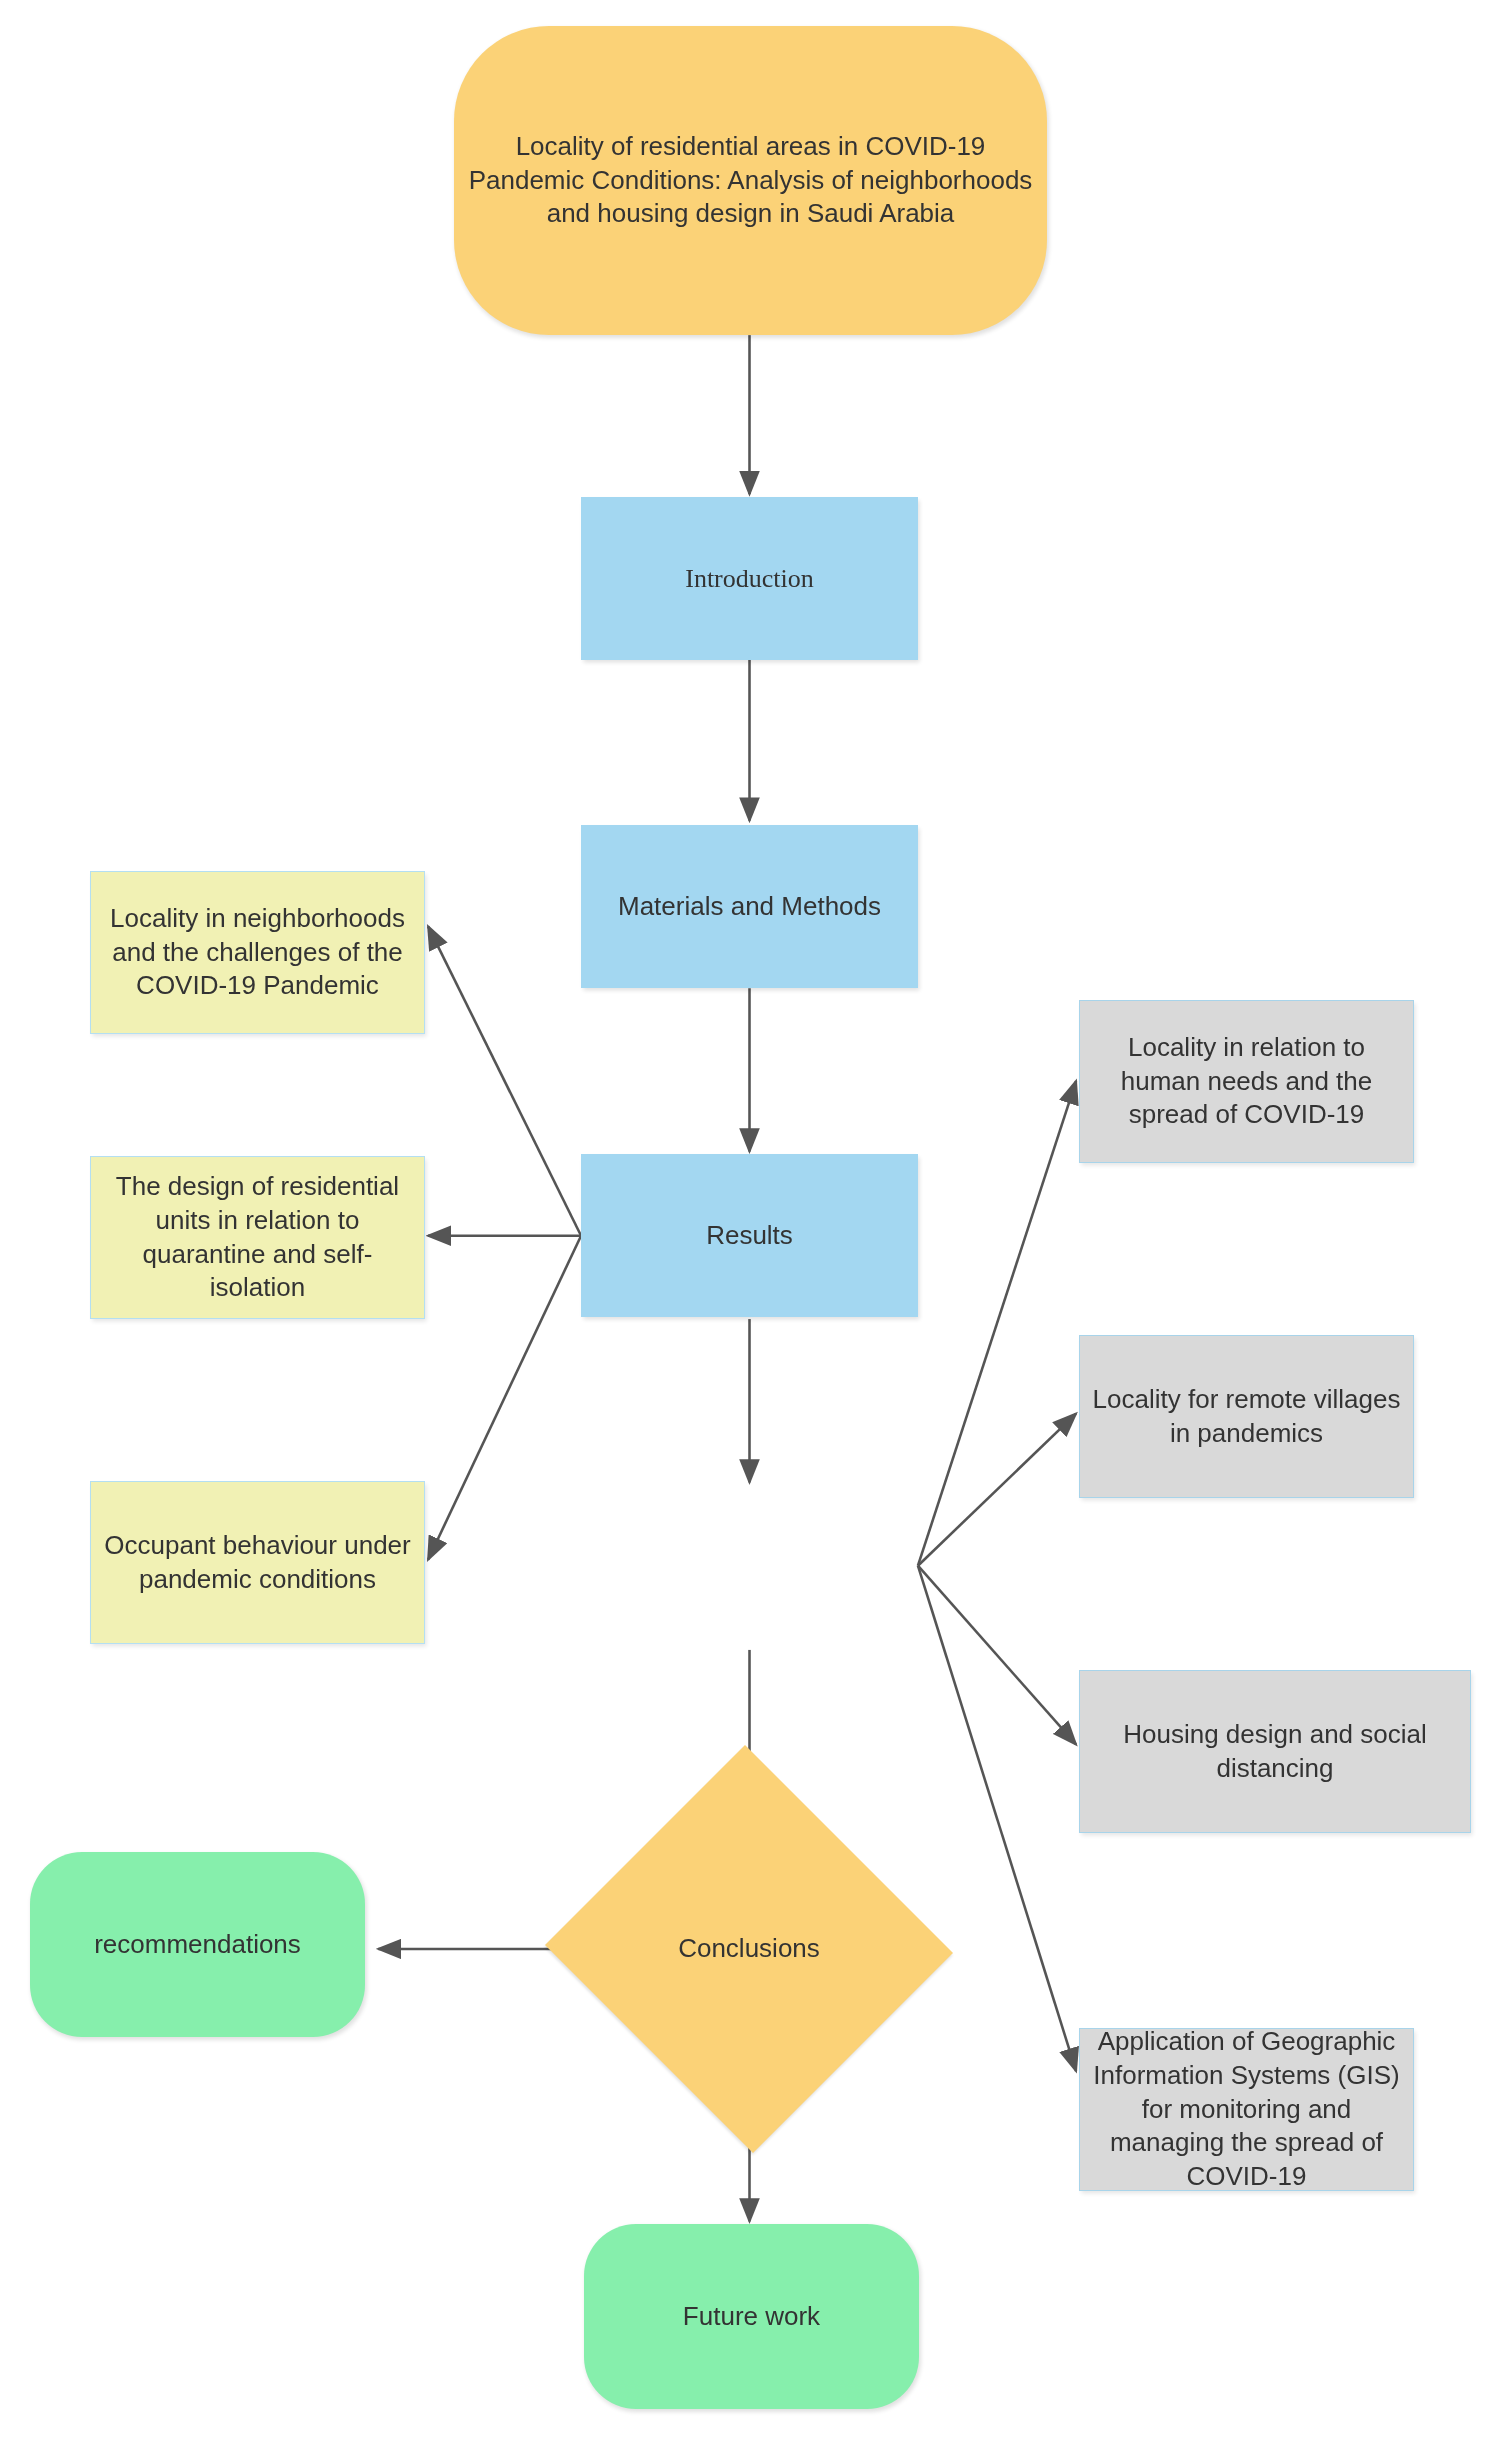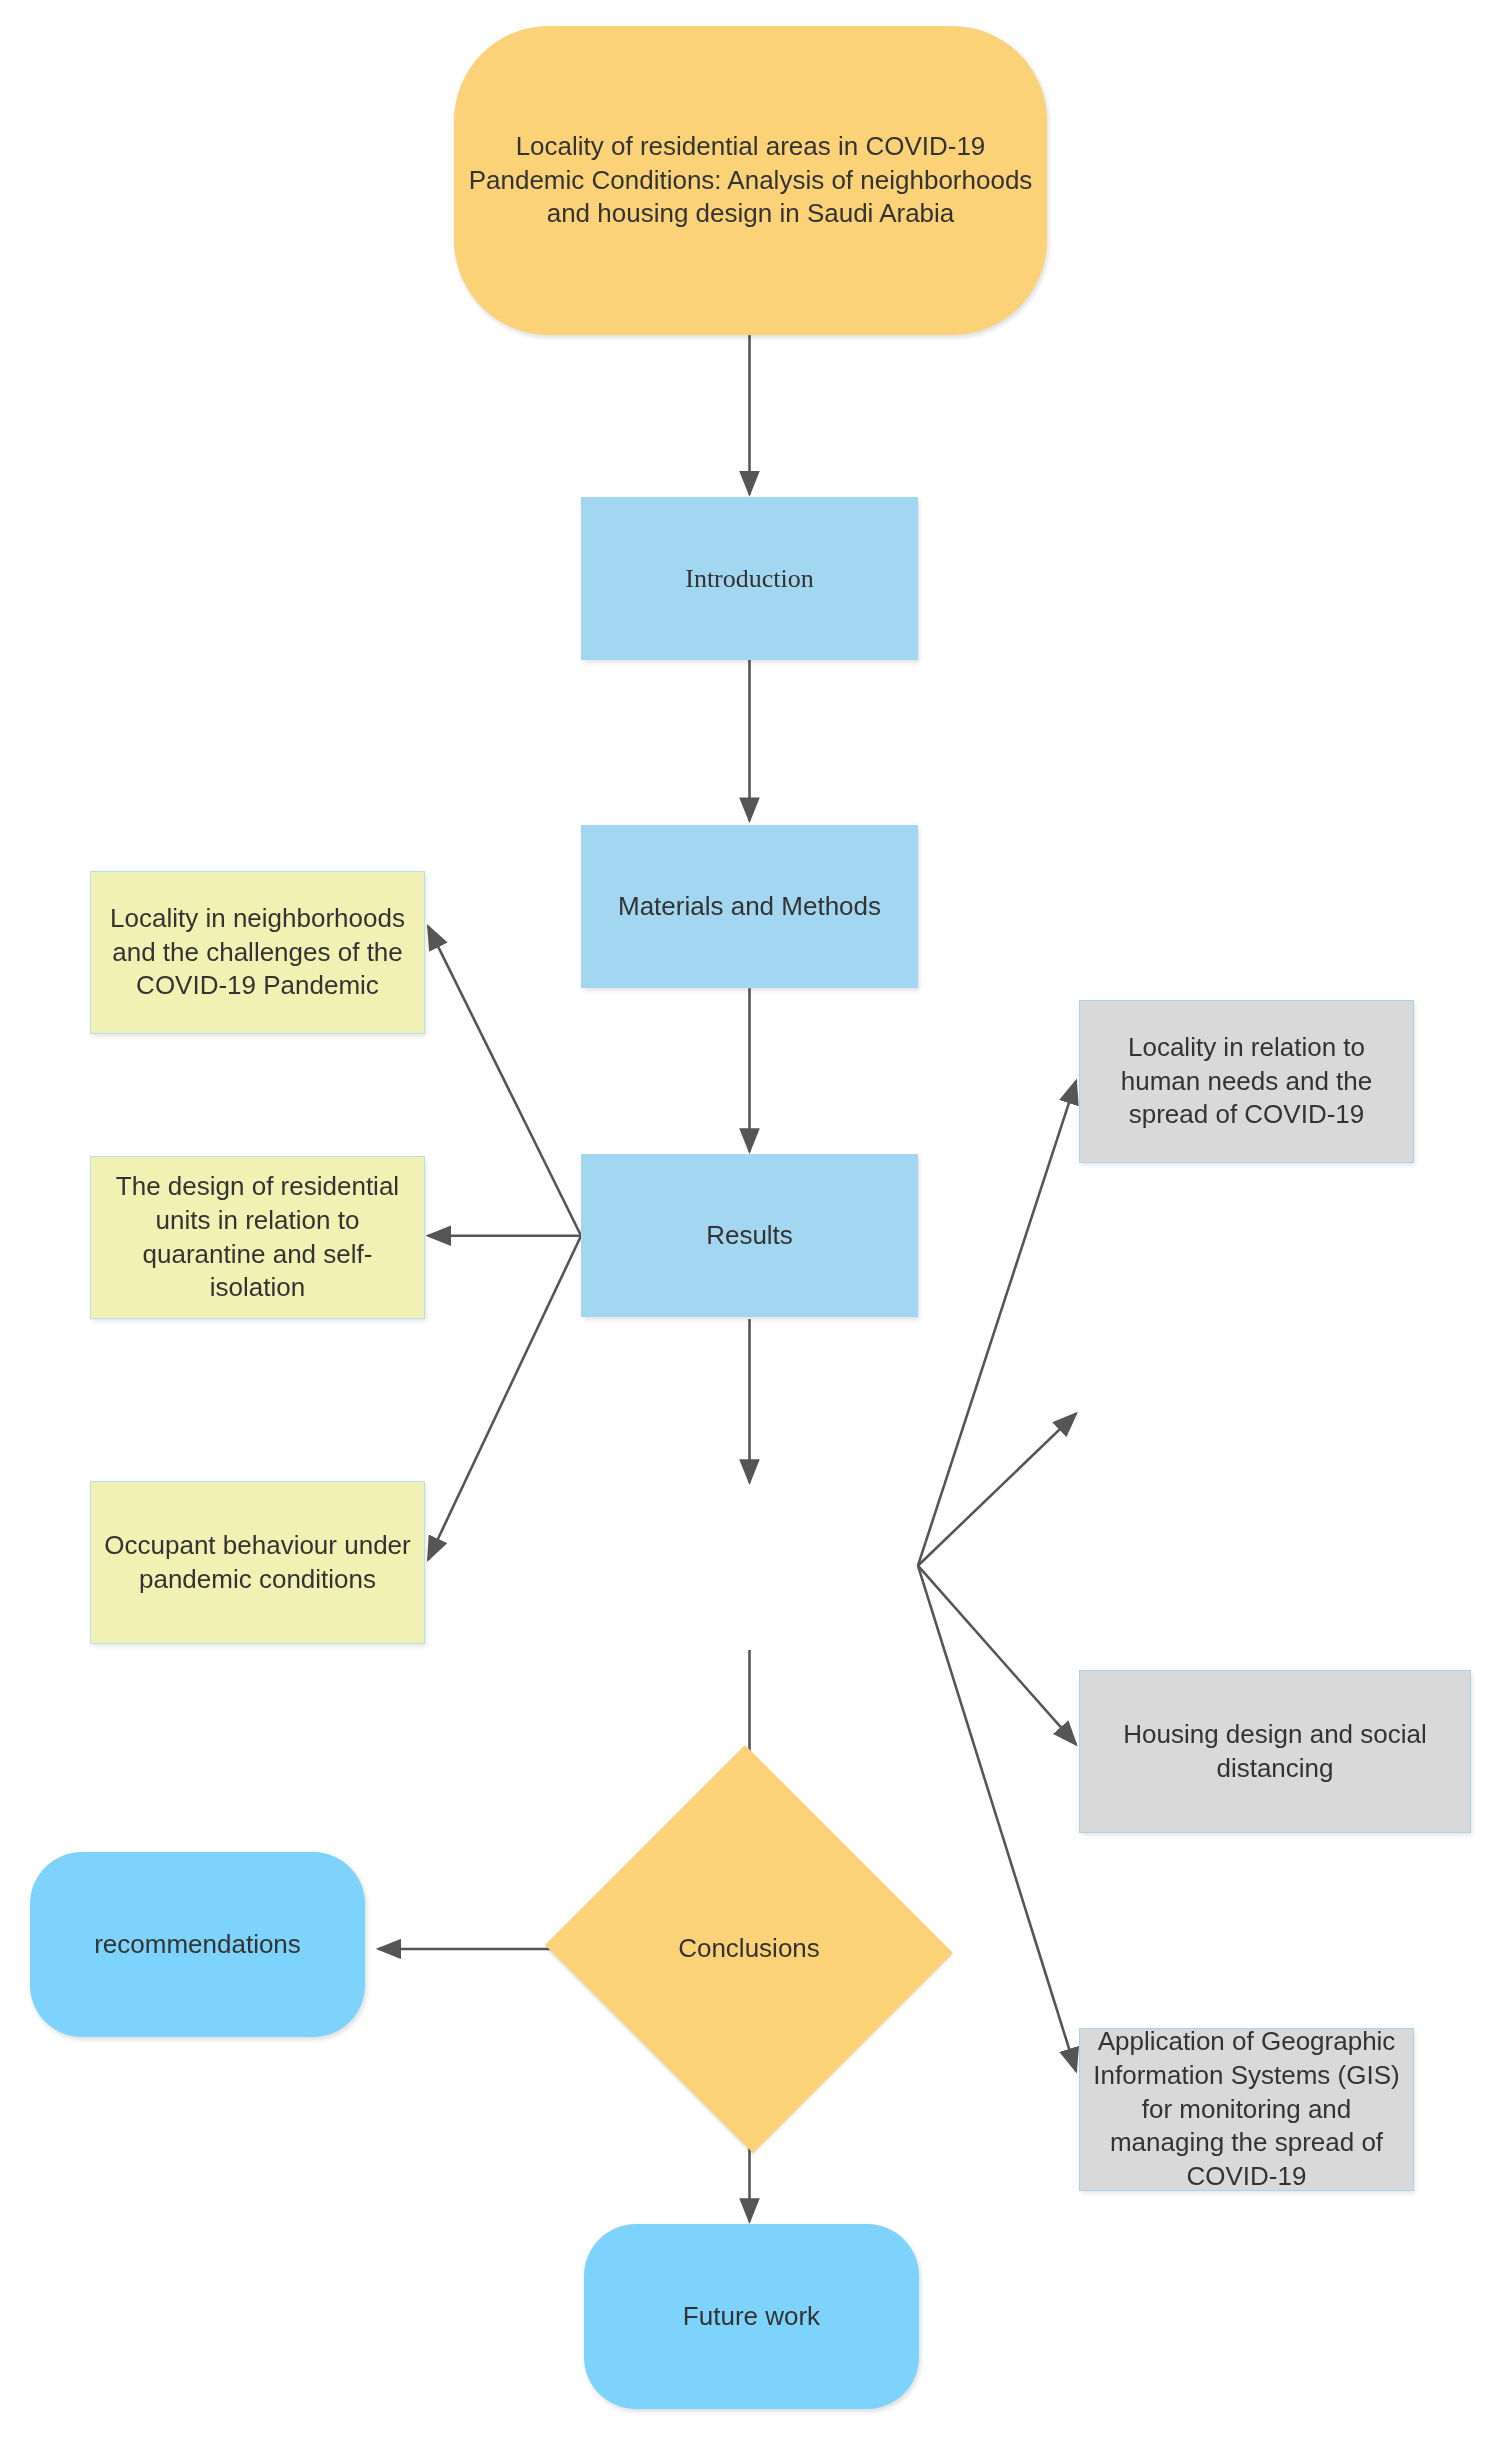--- a/index.html
+++ b/index.html
@@ -46,21 +46,21 @@
     font-size: 26px;
     box-shadow: 1.7px 2.6px 4.3px rgba(0,0,0,0.12);
   }
   .n-process {
     background: #a3d7f1;
     border: 0.9px solid #a3d7f1;
     font-size: 26px;
     box-shadow: 1.7px 2.6px 4.3px rgba(0,0,0,0.12);
   }
   .n-stadium {
-    background: #7dd3fc;
+    background: #86efac;
     border-radius: 52px;
     font-size: 26px;
     box-shadow: 1.7px 2.6px 4.3px rgba(0,0,0,0.12);
   }
   .n-sub-left {
     background: #f1f1b4;
     border: 1.7px solid #b4dff2;
     font-size: 26px;
     box-shadow: 1.7px 2.6px 4.3px rgba(0,0,0,0.10);
   }
@@ -168,20 +168,23 @@
   </div>
 
   <div class="node n-sub-left" style="left:90px; top:1481px; width:335px; height:163px;">
     <span class="label">Occupant behaviour under pandemic conditions</span>
   </div>
 
   <div class="node n-sub-right" style="left:1079px; top:1000px; width:335px; height:163px;">
     <span class="label">Locality in relation to human needs and the spread of COVID-19</span>
   </div>
 
+  <div class="node n-sub-right" style="left:1079px; top:1335px; width:335px; height:163px;">
+    <span class="label">Locality for remote villages in pandemics</span>
+  </div>
 
   <div class="node n-sub-right" style="left:1079px; top:1670px; width:392px; height:163px;">
     <span class="label">Housing design and social distancing</span>
   </div>
 
   <div class="node n-sub-right" style="left:1079px; top:2028px; width:335px; height:163px;">
     <span class="label">Application of Geographic Information Systems (GIS) for monitoring and managing the spread of COVID-19</span>
   </div>
 
 </div>

